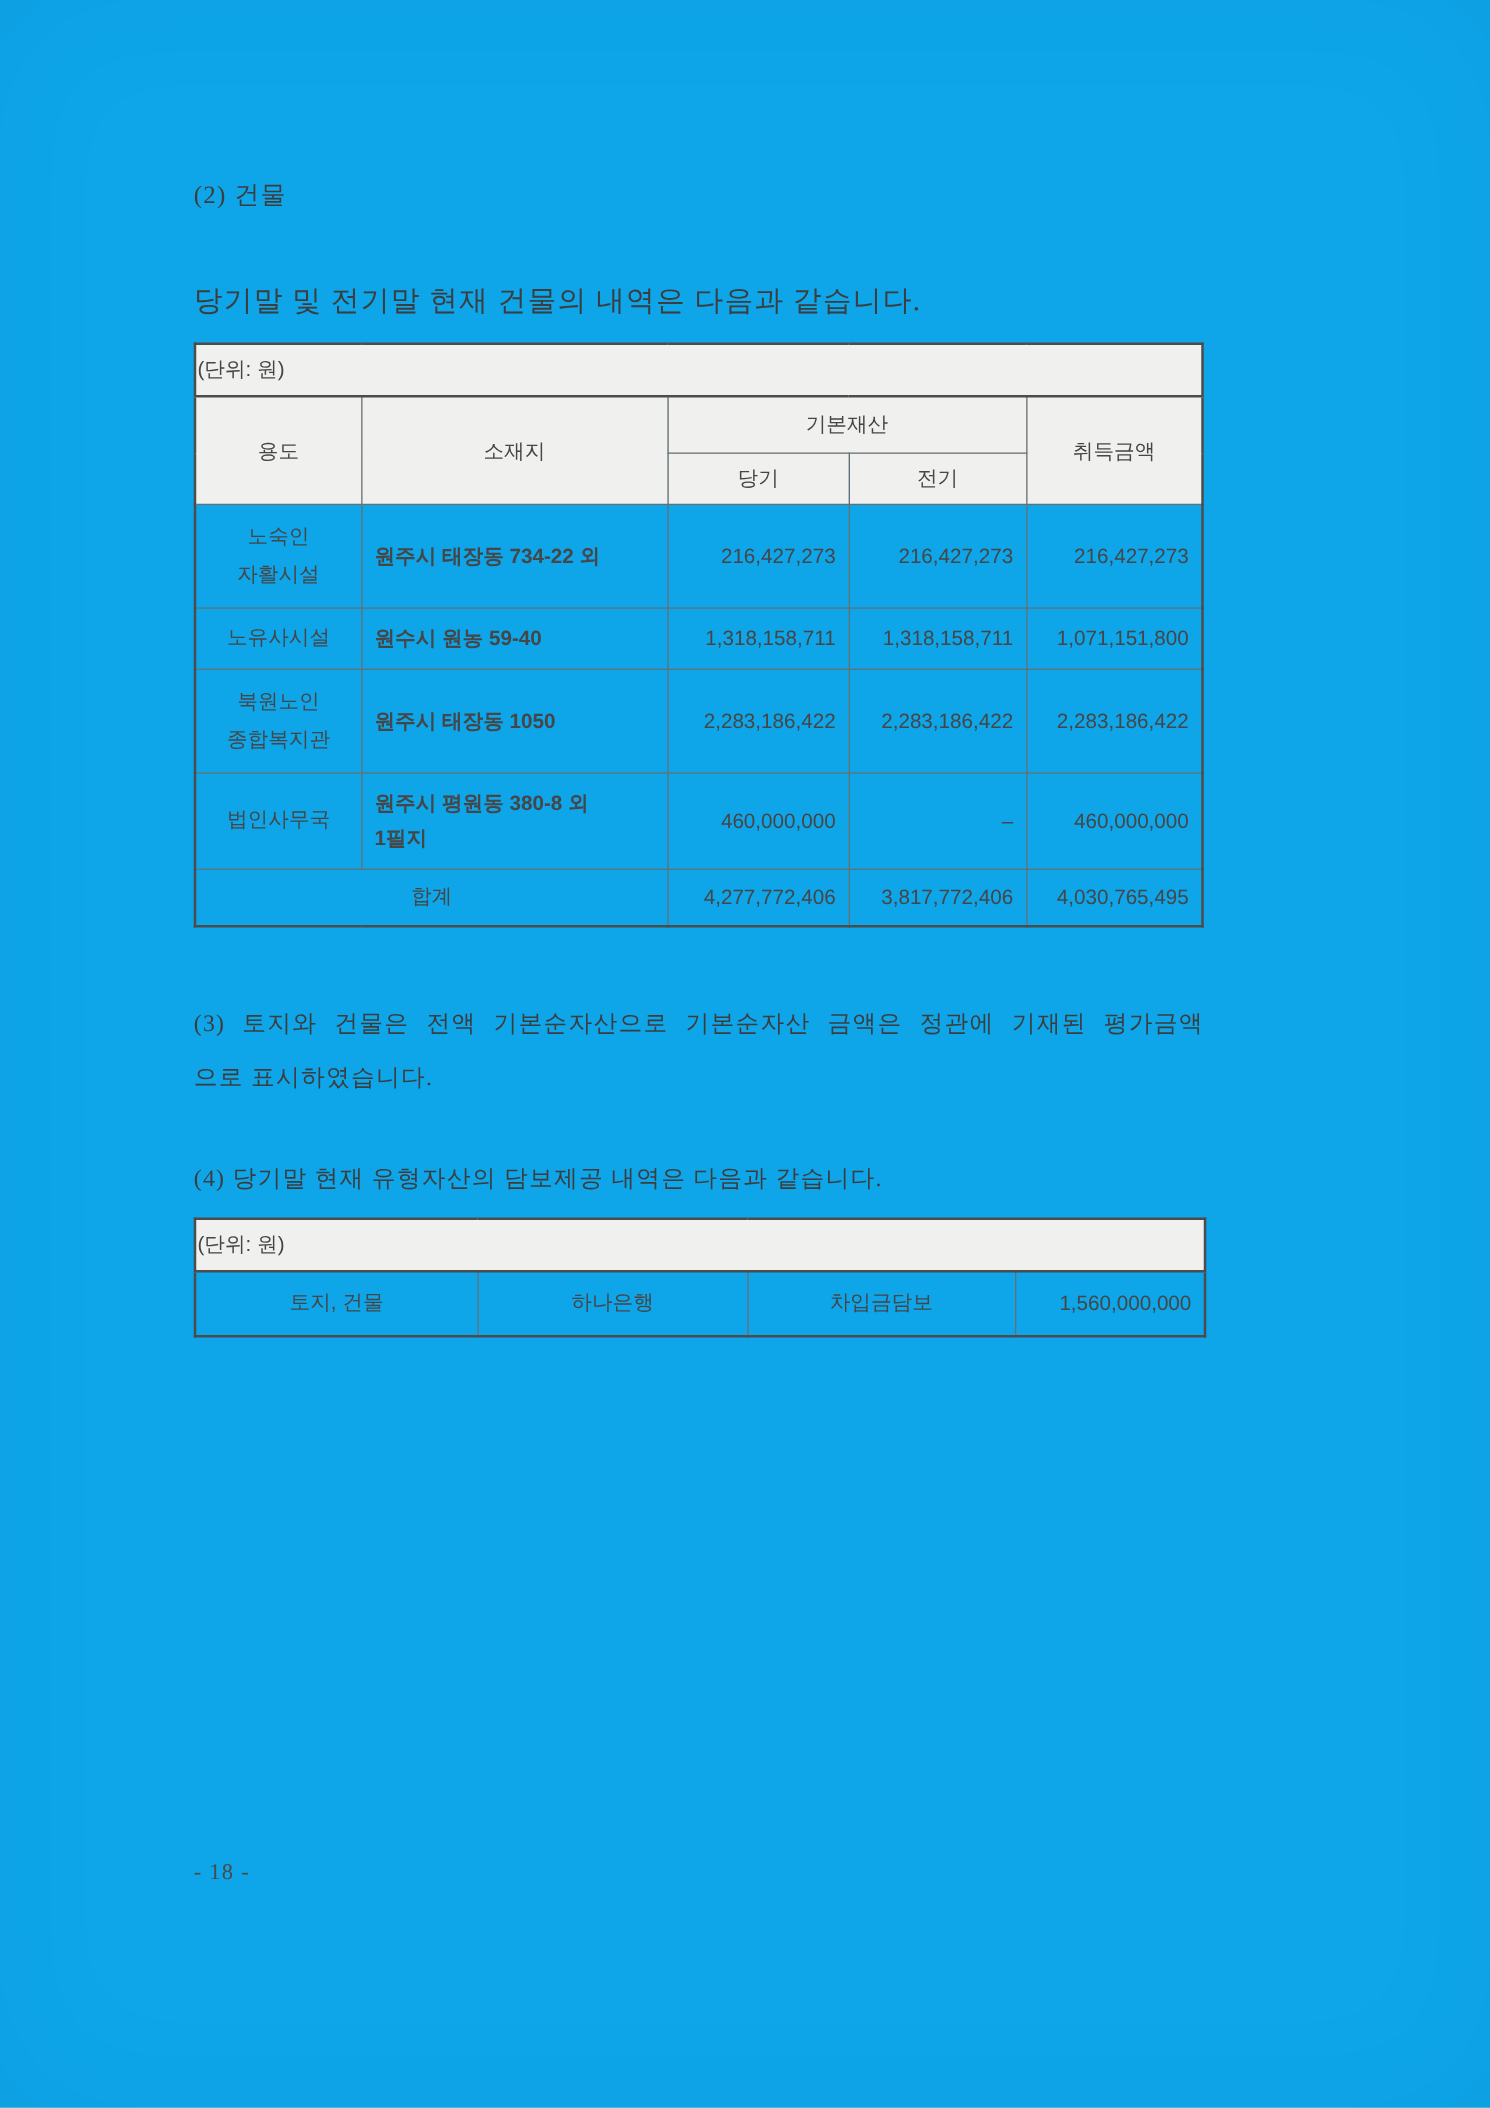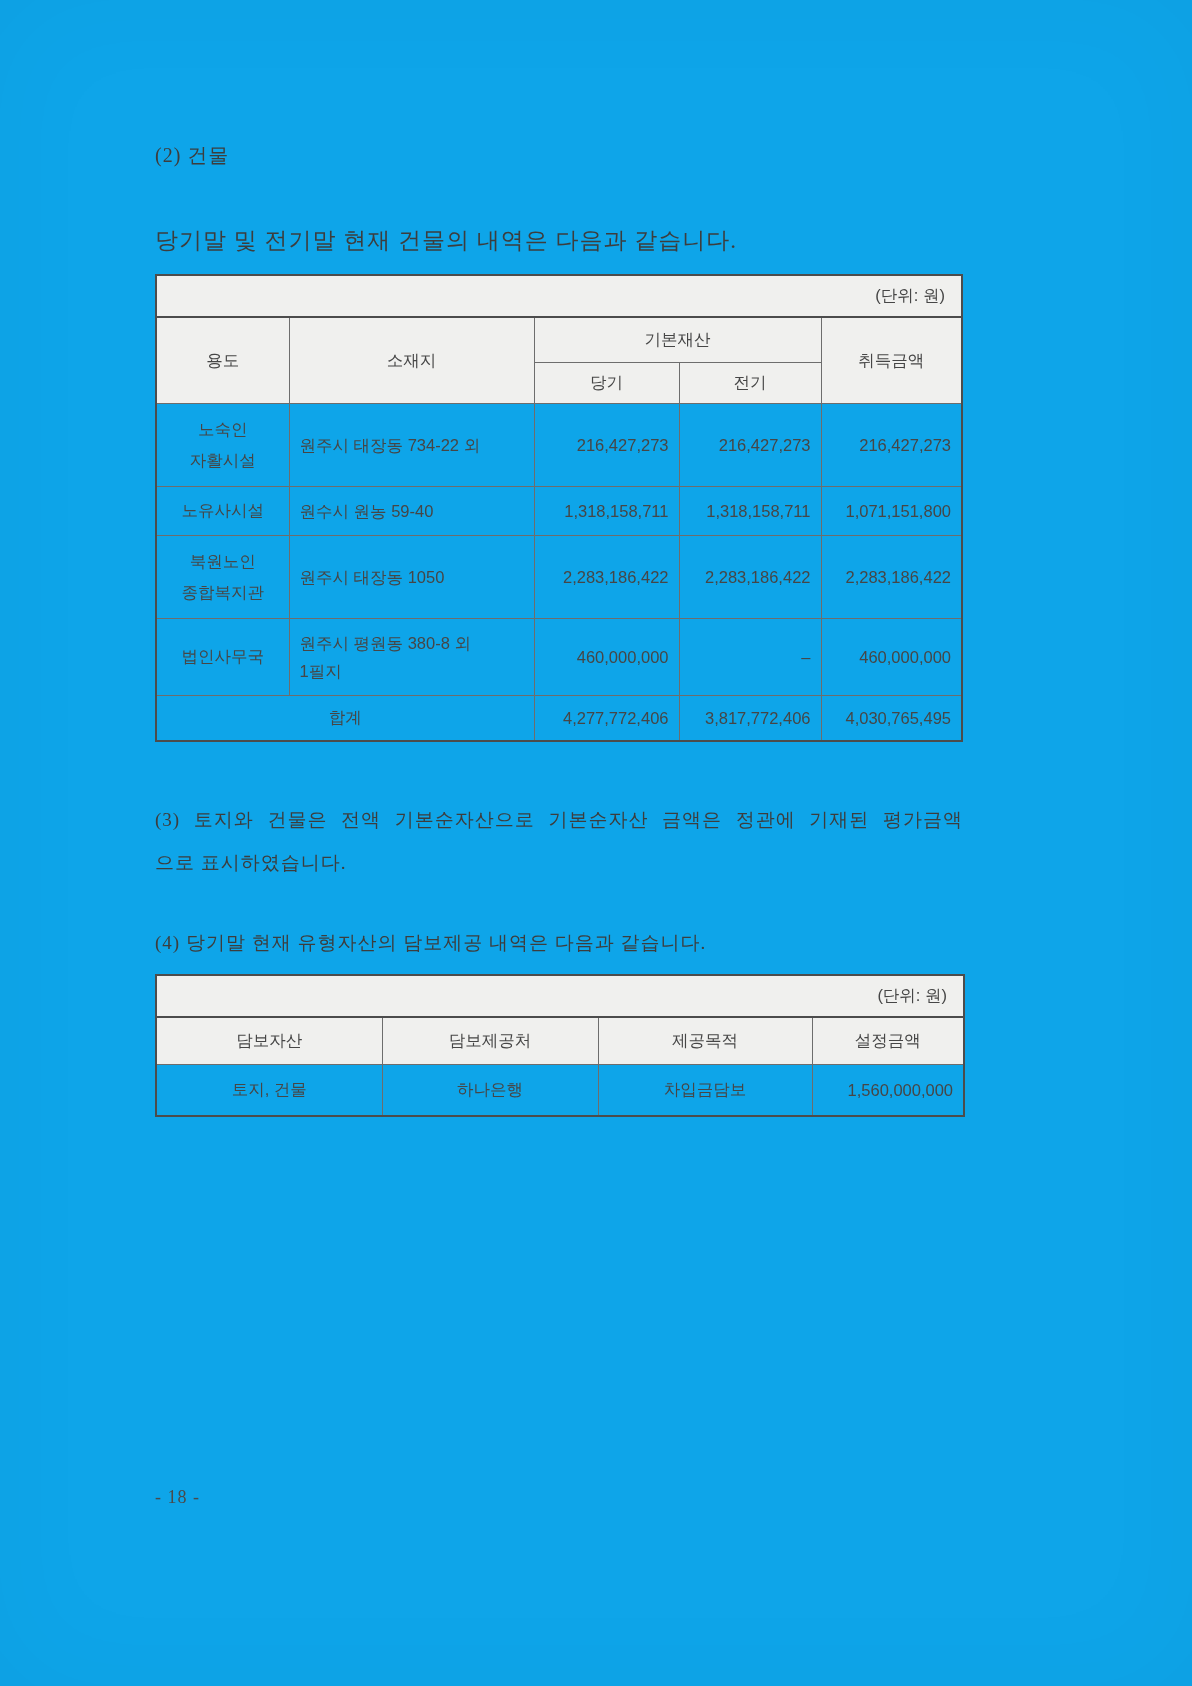--- a/index.html
+++ b/index.html
@@ -26,26 +26,26 @@
     font-family:"Liberation Sans","DejaVu Sans",sans-serif;
     font-size:16.5px;color:#464646;
     table-layout:fixed;
   }
   .tbl1{margin-top:18px;}
   .tbl2{margin-top:18px;}
   th,td{border:1px solid #6d6d6d;font-weight:normal;}
   table{border:2px solid #4c4c4c;}
   .shade{background:#f0f0ee;}
   .unit-row td{
-    text-align:right;height:38px;padding-right:16px;
+    text-align:left;height:38px;padding-right:16px;
     border-bottom:2px solid #4c4c4c;
   }
   .hcell{text-align:center;vertical-align:middle;}
   .cell-c{text-align:center;vertical-align:middle;white-space:pre-line;line-height:1.9;}
-  .cell-l{text-align:left;vertical-align:middle;padding-left:10px;white-space:pre-line;line-height:1.7;}
+  .cell-l{text-align:left;vertical-align:middle;padding-left:10px;white-space:pre-line;line-height:1.7;font-weight:bold;}
   .cell-r{text-align:right;vertical-align:middle;padding-right:10px;}
   .total-row td{height:42px;}
   .footer{
     position:absolute;left:0;top:1476px;width:808px;
     font-size:18px;letter-spacing:1px;color:#4a4a4a;margin-top:11px;
   }
 </style>
 </head>
 <body>
 
@@ -130,26 +130,20 @@
         <col style="width:226px">
           <col style="width:216px">
           <col style="width:214px">
           <col style="width:152px">
       </colgroup>
       <tbody>
         <tr class="unit-row">
           <td colspan="4" class="shade">(단위: 원)</td>
         </tr>
         <tr>
-          <th class="shade hcell" style="height:44px">담보자산</th>
-          <th class="shade hcell">담보제공처</th>
-          <th class="shade hcell">제공목적</th>
-          <th class="shade hcell">설정금액</th>
-        </tr>
-        <tr>
           <td class="cell-c" style="height:48px">토지, 건물</td>
           <td class="cell-c">하나은행</td>
           <td class="cell-c">차입금담보</td>
           <td class="cell-r">1,560,000,000</td>
         </tr>
       </tbody>
     </table>
 
     <div class="footer">- 18 -</div>
   </div>

